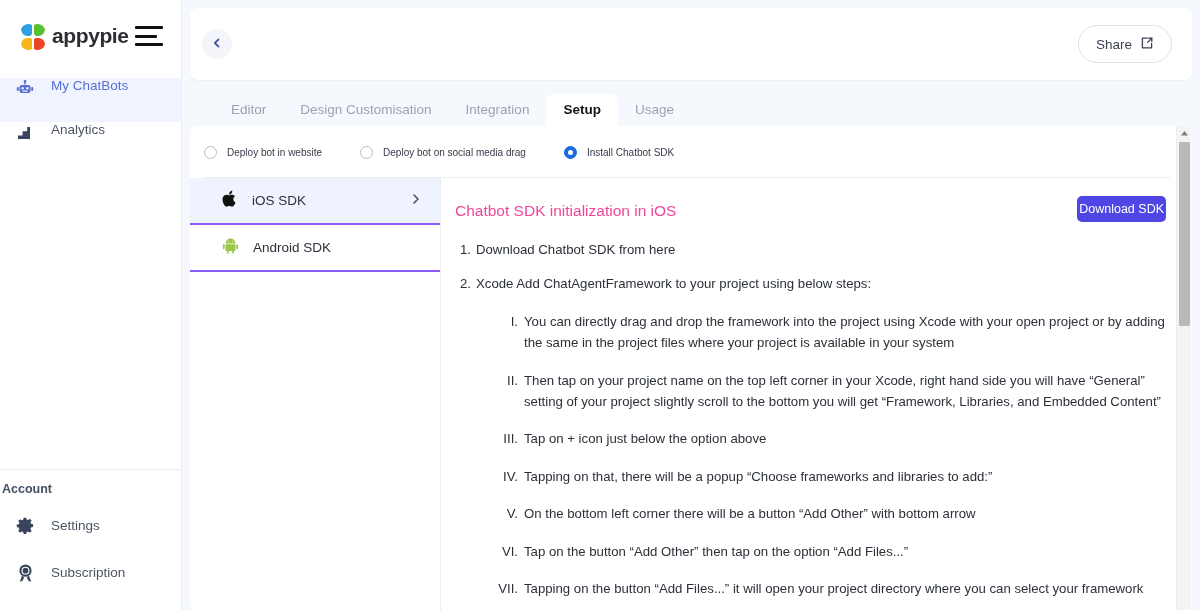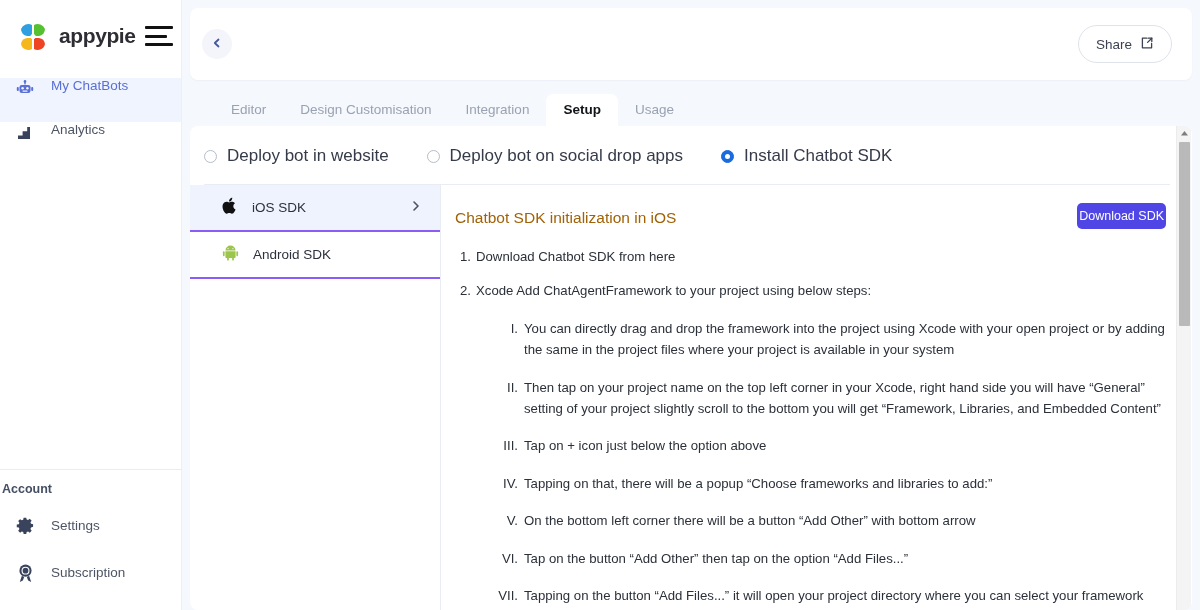--- a/index.html
+++ b/index.html
@@ -13,21 +13,21 @@
 
   
   .sidebar {
     width: 182px; height: 610px; background: #ffffff;
     border-right: 1px solid #eceff4;
     display: flex; flex-direction: column;
     position: relative; flex: 0 0 182px;
   }
   .brand {
     height: 72px; display: flex; align-items: center;
-    padding-left: 16px; gap: 9px;
+    padding-left: 16px; gap: 2px;
   }
   .logo-mark { width: 34px; height: 33px; position: relative; flex: 0 0 34px; }
   .brand-text {
     font-size: 21px; font-weight: bold; color: #2d2d33;
     letter-spacing: -0.4px;
   }
   .hamburger {
     margin-left: auto; margin-right: 18px;
     width: 28px; height: 20px;
     display: flex; flex-direction: column; justify-content: space-between;
@@ -106,21 +106,21 @@
     background: #fff; border-radius: 8px;
     margin-right: 8px; flex: 1;
     position: relative; overflow: hidden;
   }
   .radios {
     display: flex; align-items: center; gap: 0;
     padding: 20px 0 0 14px;
   }
   .radio-opt {
     display: flex; align-items: center; gap: 10px;
-    font-size: 17px; color: #353b49; cursor: pointer;
+    font-size: 10px; color: #353b49; cursor: pointer;
     margin-right: 38px;
     justify-content: space-between;
   }
   .rdot {
     width: 13px; height: 13px; border-radius: 50%;
     border: 1px solid #b6bcc8; background: #fff;
     flex: 0 0 13px; position: relative;
   }
   .rdot.on { border: 1px solid #1a6ae0; background: #1a6ae0; }
   .rdot.on::after {
@@ -140,21 +140,21 @@
     gap: 14px; padding-left: 32px; cursor: pointer;
     font-size: 13.5px; color: #2c313d;
     border-bottom: 2px solid #8b5cf6;
   }
   .sdk-item.active { background: #eff3fd; }
   .sdk-item .chev { margin-left: auto; margin-right: 18px; color: #4a5162; }
   .sdk-spacer { height: 295px; border-right: 0; }
 
   .content { flex: 1; padding: 18px 26px 0 14px; position: relative; }
   .content-head { display: flex; align-items: flex-start; }
-  .content-title { font-size: 15.5px; color: #a16207; padding-top: 6px; }
+  .content-title { font-size: 15.5px; color: #ec4899; padding-top: 6px; }
   .dl-btn {
     margin-left: auto; background: #4f46e5; color: #fff;
     border: 0; border-radius: 5px; height: 26px; padding: 0 2px;
     font-size: 12.5px; cursor: pointer;
     font-family: "Liberation Sans", sans-serif;
   }
   ol.steps { list-style: none; margin-top: 18px; }
   ol.steps > li {
     display: flex; font-size: 13.2px; color: #2b3039;
     line-height: 1.55; margin-bottom: 14px;
@@ -293,21 +293,21 @@
 
     <div class="card">
 
       <div class="radios">
         <label class="radio-opt">
           <span class="rdot"></span>
           <span>Deploy bot in website</span>
         </label>
         <label class="radio-opt">
           <span class="rdot"></span>
-          <span>Deploy bot on social drop apps</span>
+          <span>Deploy bot on social media drag</span>
         </label>
         <label class="radio-opt">
           <span class="rdot on"></span>
           <span>Install Chatbot SDK</span>
         </label>
       </div>
 
       <div class="hr"></div>
 
       <div class="split">

